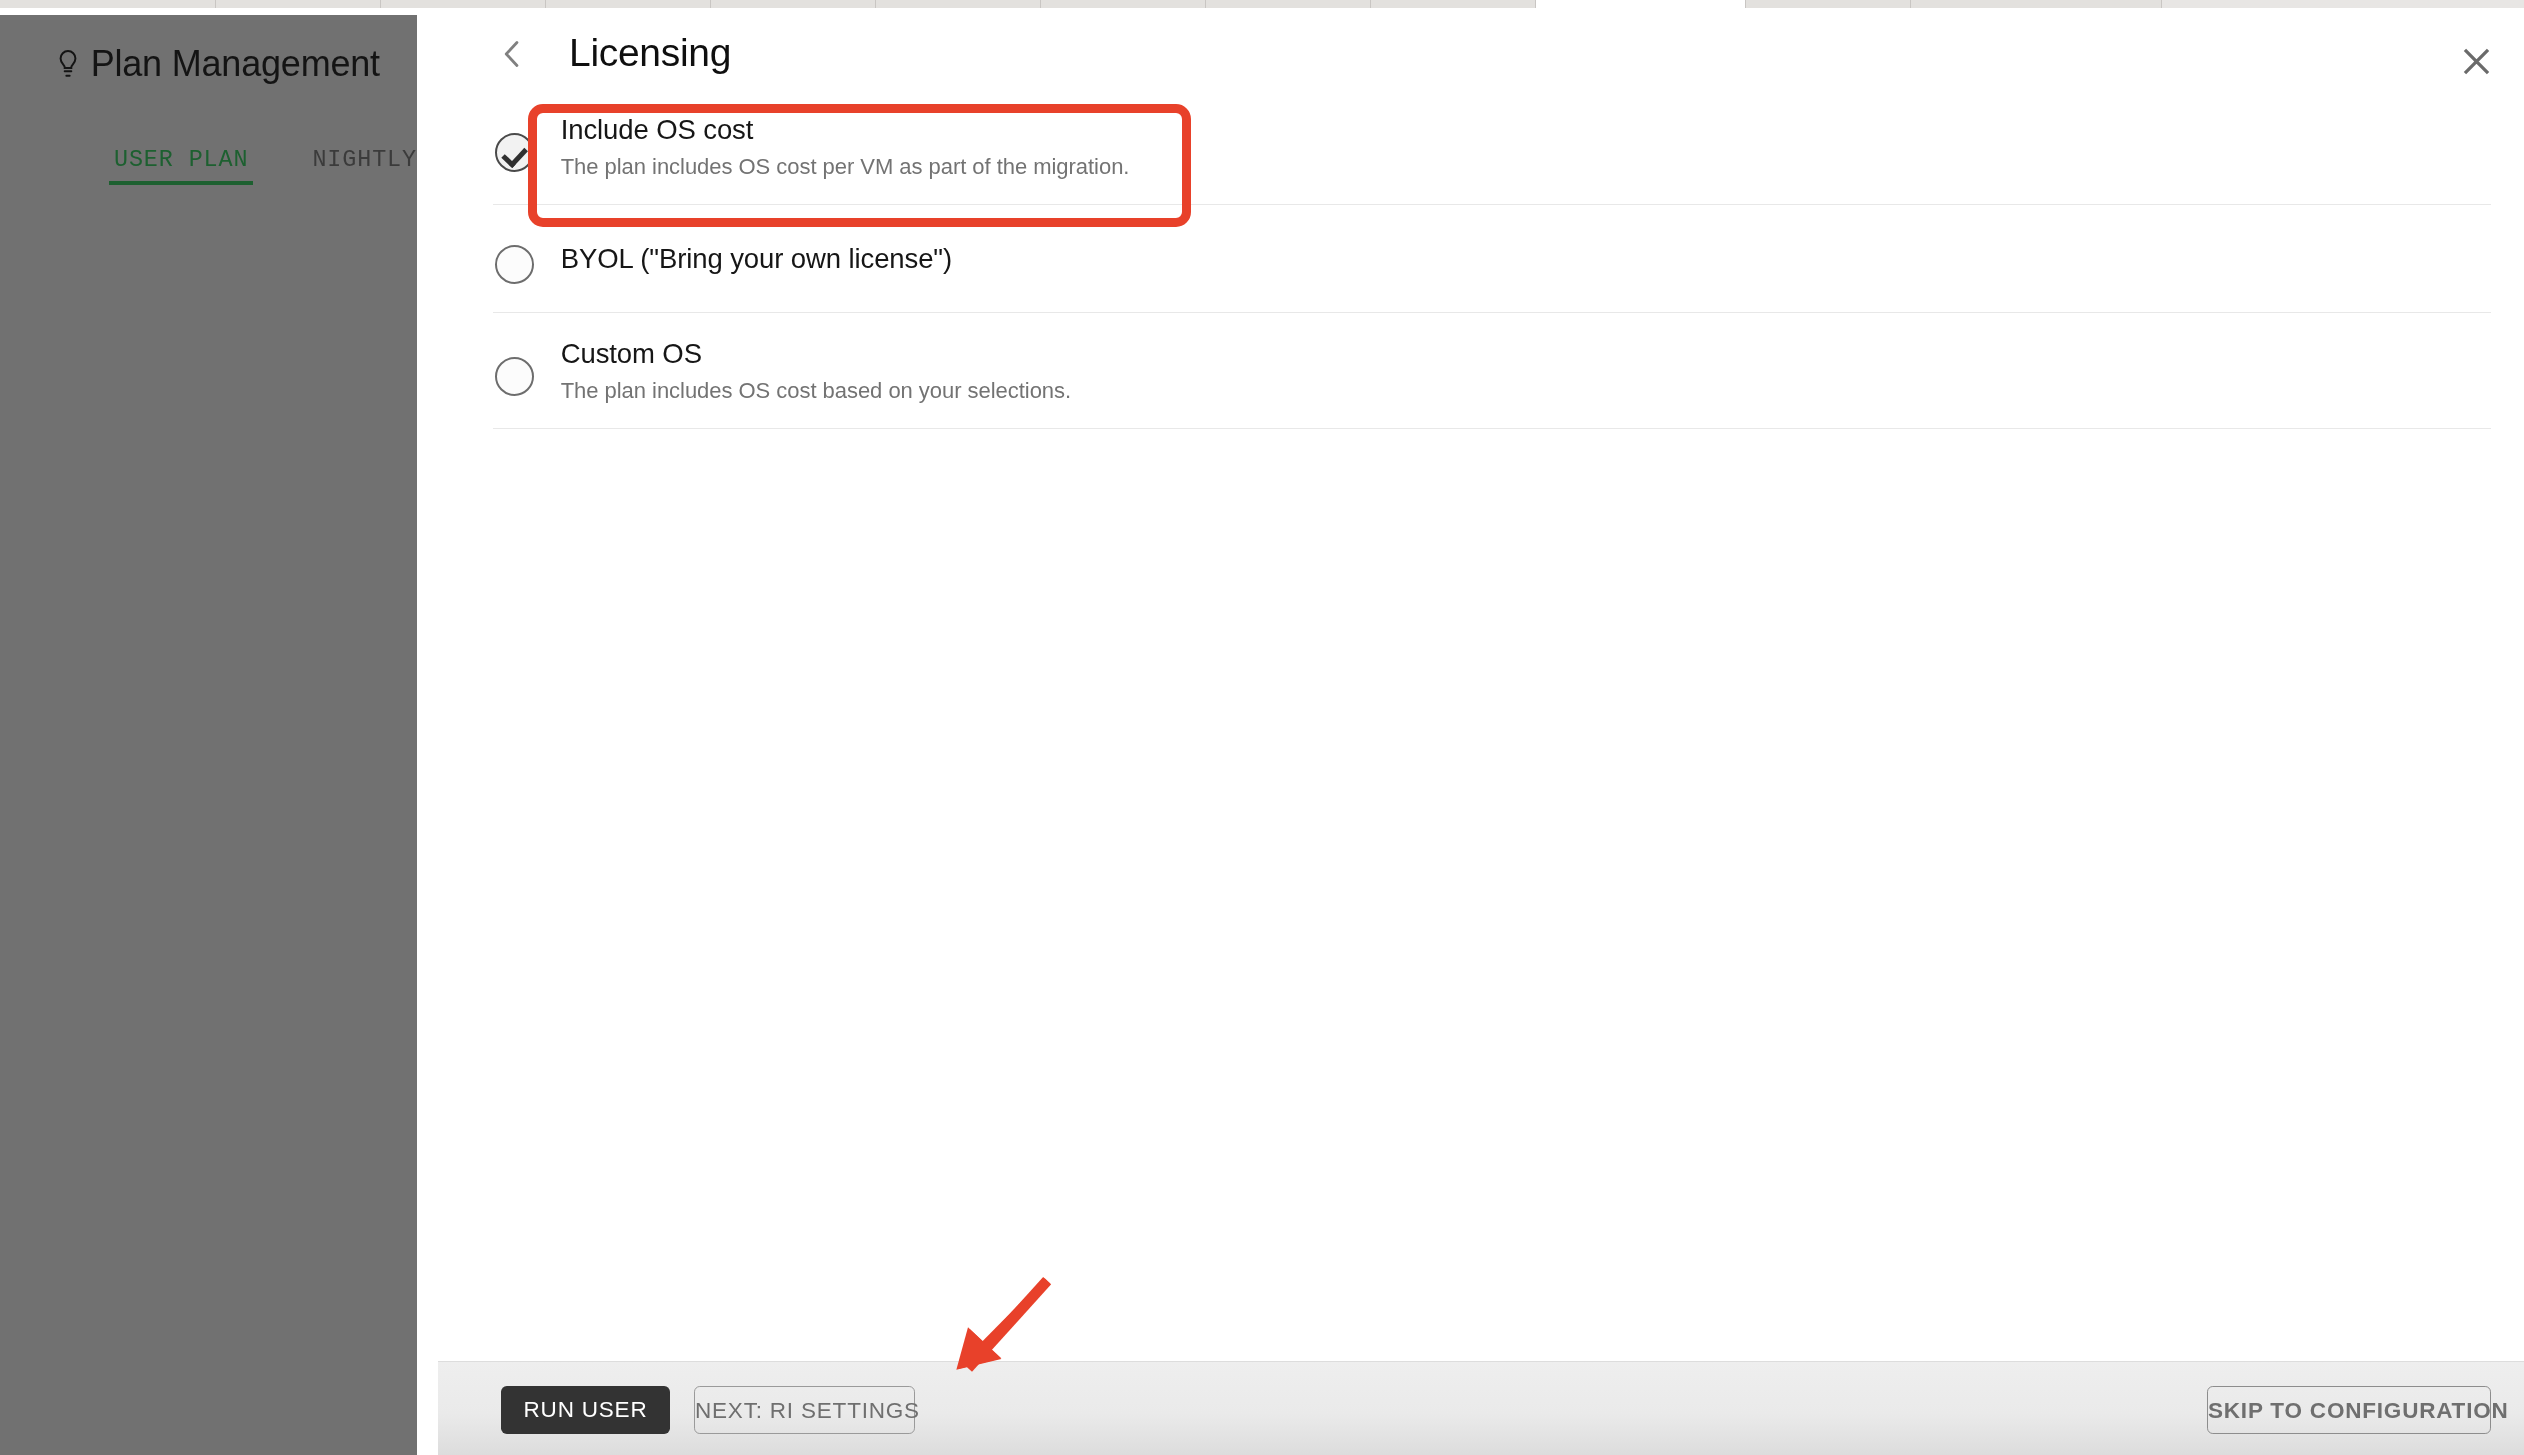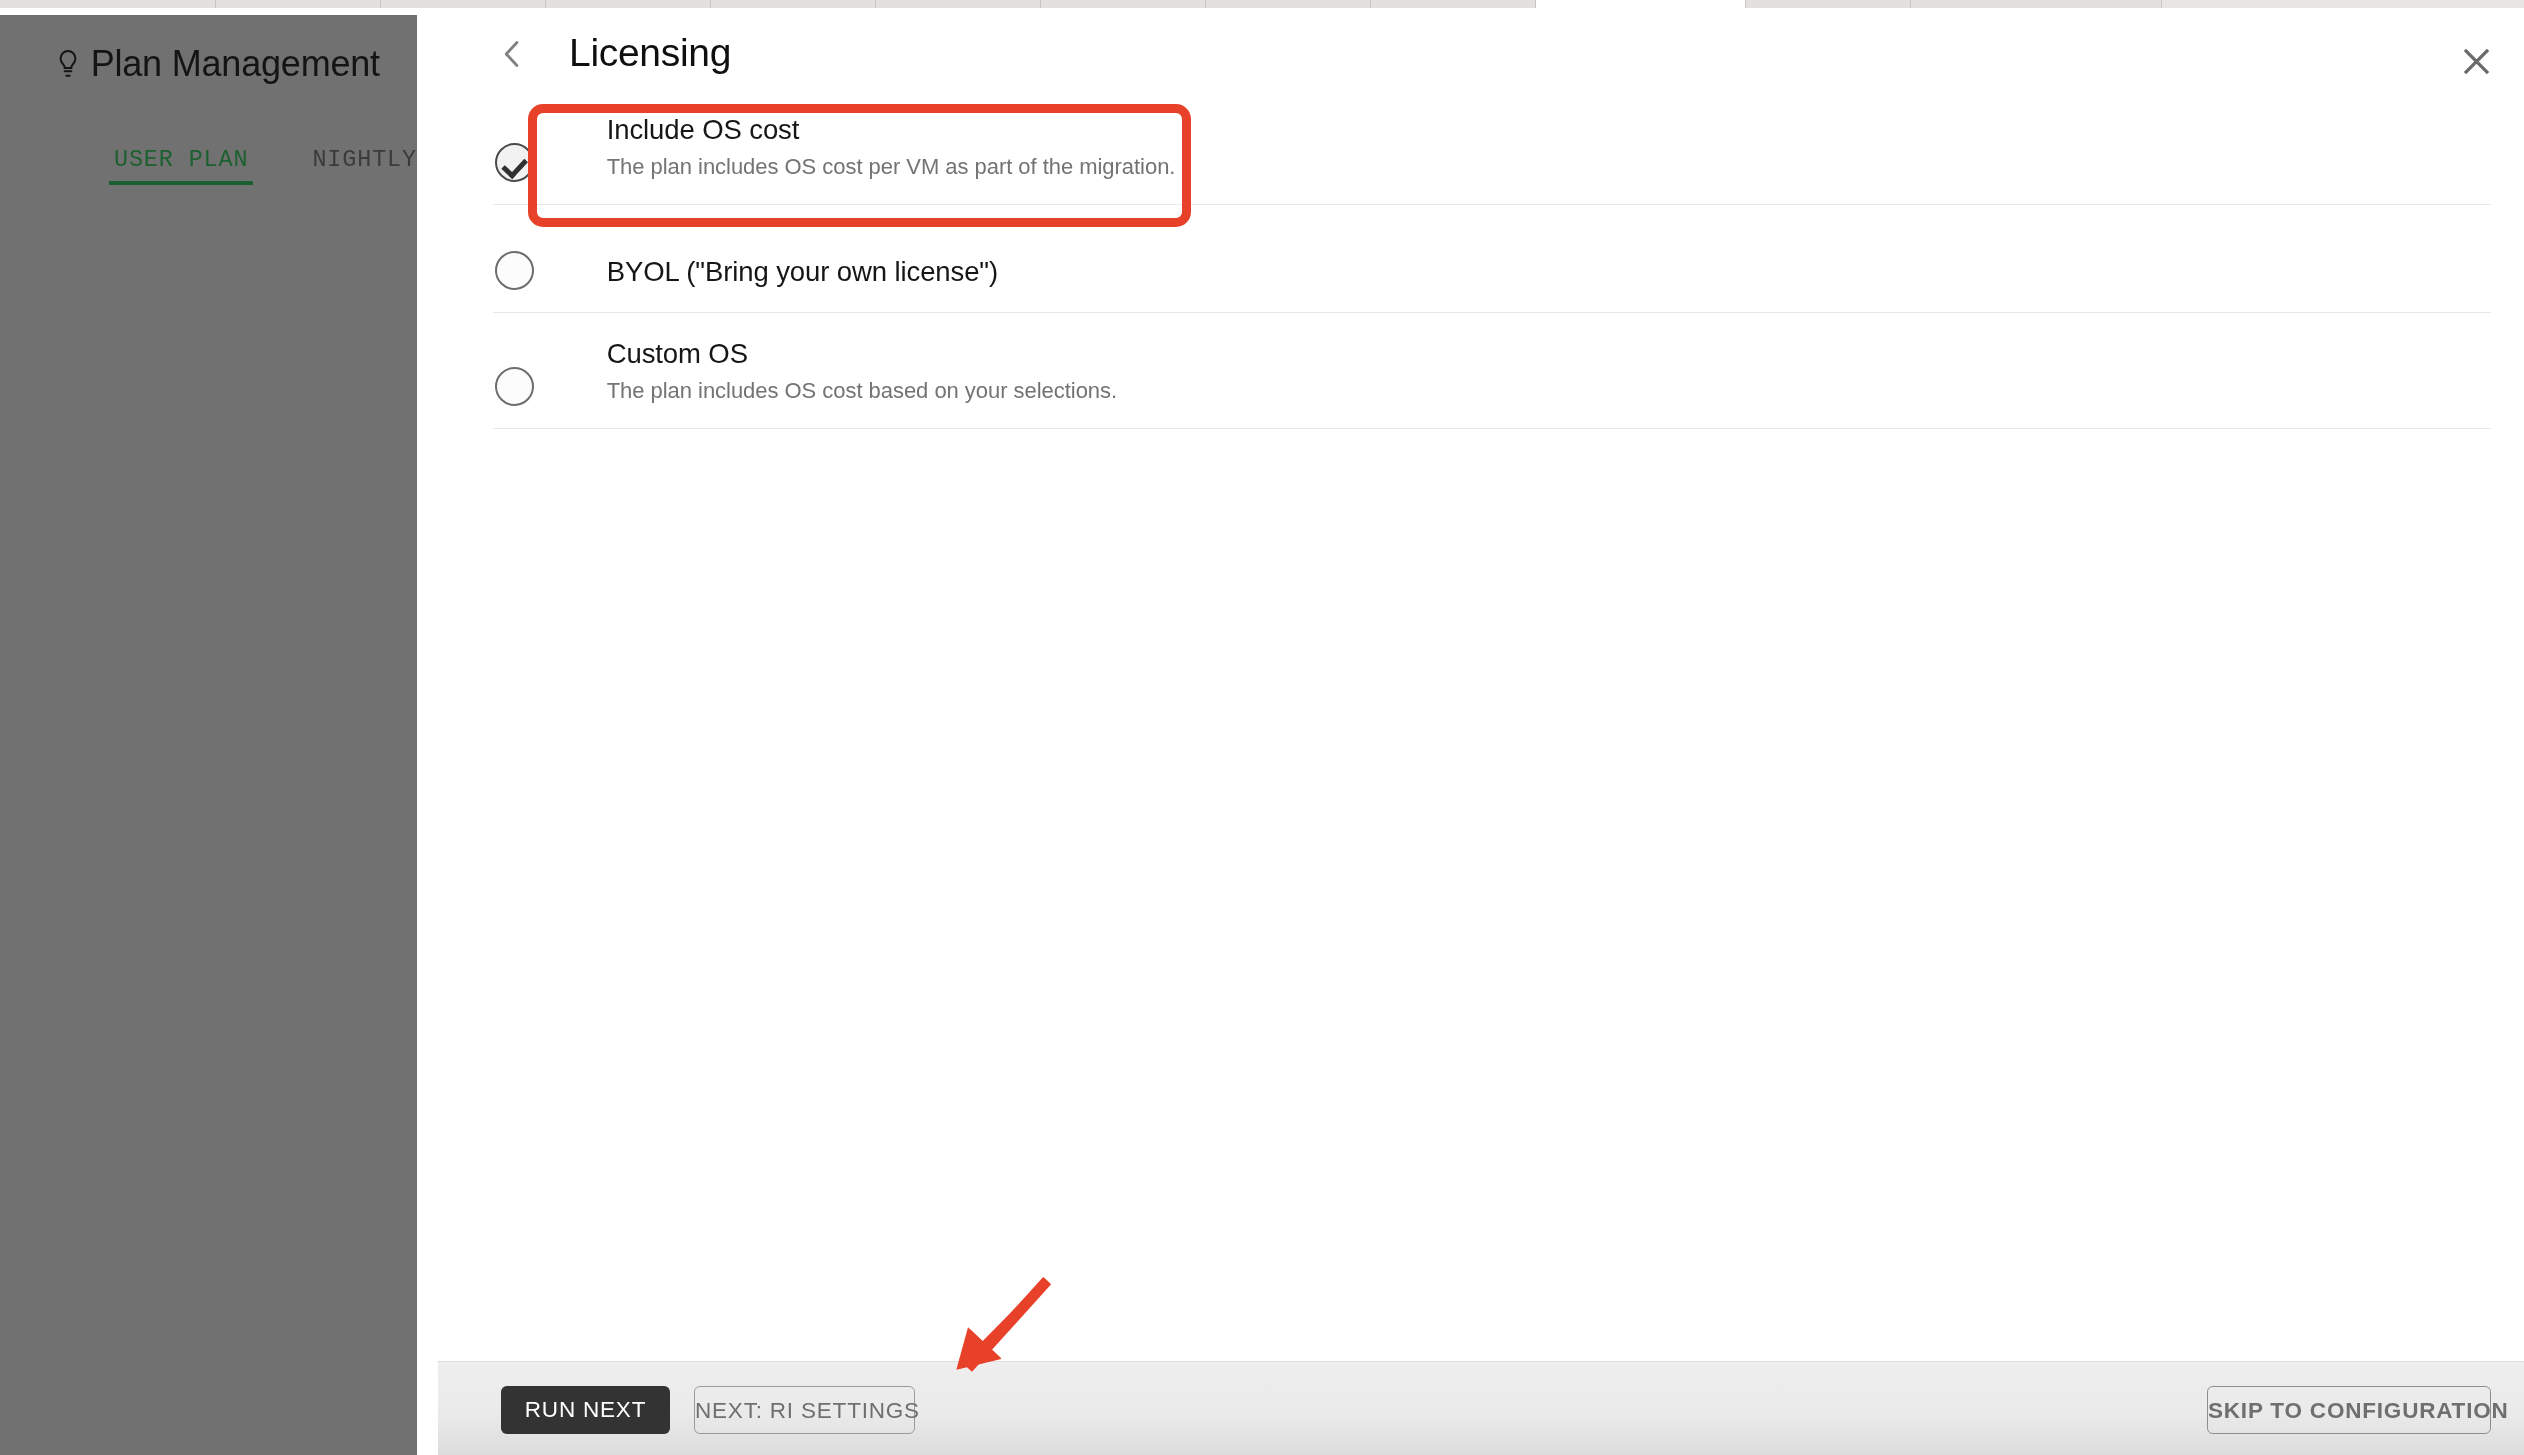--- a/index.html
+++ b/index.html
@@ -131,27 +131,26 @@
   
   #options {
     position: absolute;
     top: 82px;
     left: 0;
     right: 0;
   }
   .option-row {
     position: relative;
     display: flex;
-    align-items: flex-end;
+    align-items: center;
     margin: 0 55px;
     padding: 20px 0 22px 0;
     border-bottom: 1.7px solid #e8e8e8;
     min-height: 65px;
     cursor: pointer;
-    gap: 46px;
   }
   .option-row.first { border-bottom-color: #e8e8e8; }
   .radio {
     flex: 0 0 auto;
     width: 39px; height: 39px;
     border-radius: 50%;
     border: 2.5px solid #6d6d6d;
     margin-top: 13.4px;
     margin-left: 1.7px;
     box-sizing: border-box;
@@ -334,21 +333,21 @@
       <span class="option-text">
         <span class="option-label">Custom OS</span>
         <div class="option-desc">The plan includes OS cost based on your selections.</div>
       </span>
     </div>
 
     <div id="highlight-box"></div>
   </div>
 
   <div id="footer">
-    <div class="btn" id="btn-run-plan">RUN NEXT</div>
+    <div class="btn" id="btn-run-plan">RUN USER</div>
     <div class="btn" id="btn-next-ri">NEXT: RI SETTINGS</div>
     <div class="btn" id="btn-skip-config">SKIP TO CONFIGURATION</div>
   </div>
 
 </div>
 
 <div id="arrow-annotation">
   <svg width="250" height="209" viewBox="0 0 300 250" xmlns="http://www.w3.org/2000/svg">
     <g fill="#e8412a">
       <path d="M152 31 L158 37 L82 120 L72 112 Z"></path>

